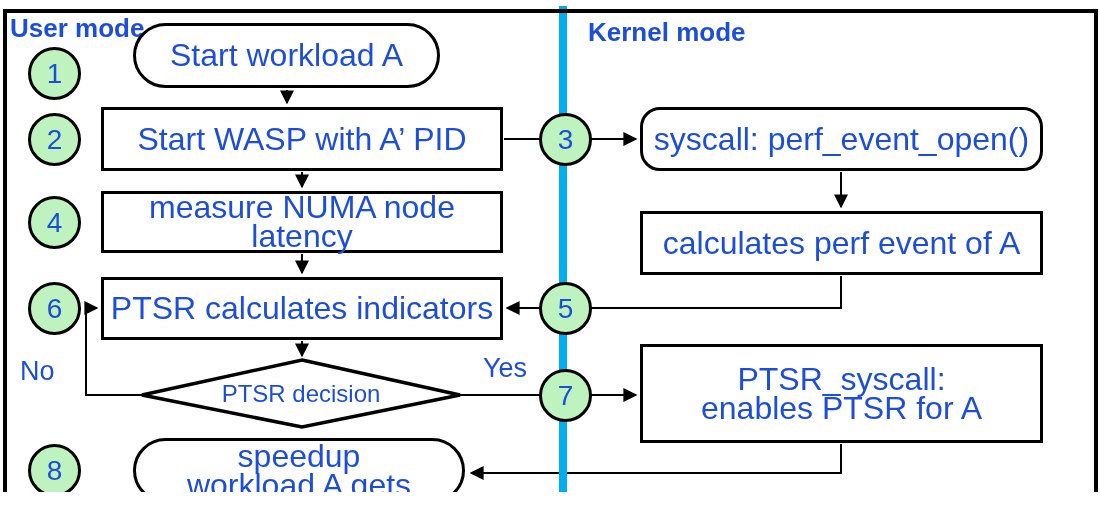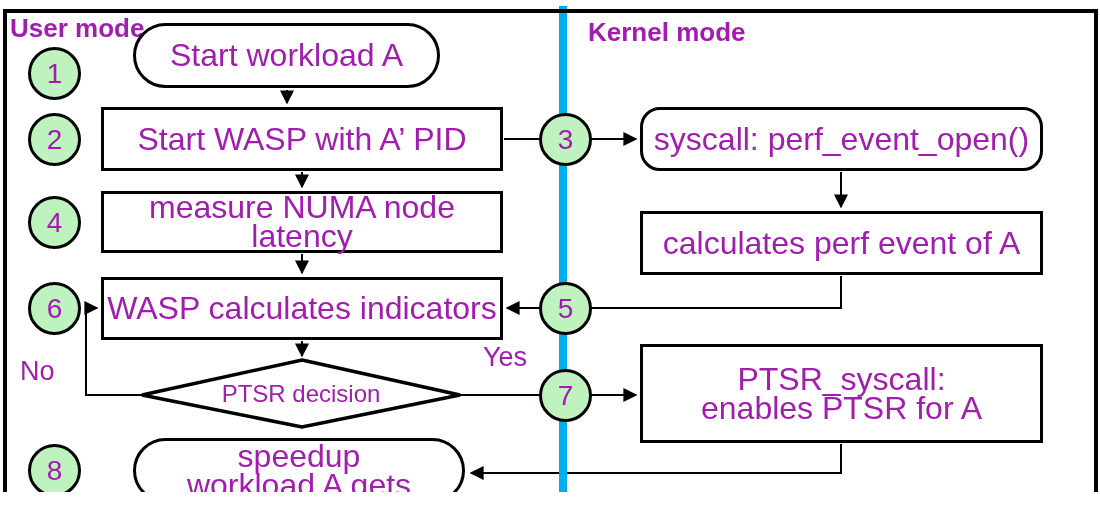--- a/index.html
+++ b/index.html
@@ -2,21 +2,21 @@
 <html style="--step-fill: #BEF2BE; --divider: #00AEEF;"><head>
 <meta charset="utf-8">
 <style>
   html, body { margin: 0; padding: 0; background: #ffffff; }
   #stage {
     position: relative;
     width: 1100px;
     height: 492px;
     background: #ffffff;
     font-family: "Liberation Sans", sans-serif;
-    color: #a21caf;
+    color: #1d4ed8;
     overflow: hidden;
   }
   #wires { position: absolute; left: 0; top: 0; }
   .conn { stroke: #000; stroke-width: 2; fill: none; }
   .divider { stroke: var(--divider, #00AEEF); stroke-width: 8; fill: none; }
   .frame { stroke: #000; stroke-width: 4; fill: none; }
   .diamond { fill: #fff; stroke: #000; stroke-width: 3.5; }
 
   .node {
     position: absolute;
@@ -108,21 +108,21 @@
 
   <div class="node" style="left:101px; top:191px; width:402px; height:62px;">
     <span>measure NUMA node latency</span>
   </div>
 
   <div class="node" style="left:101px; top:107px; width:402px; height:64px;">
     <span>Start WASP with A’ PID</span>
   </div>
 
   <div class="node" style="left:101px; top:277px; width:402px; height:63px;">
-    <span>WASP calculates indicators</span>
+    <span>PTSR calculates indicators</span>
   </div>
 
   <div class="decision-label" style="left:142px; top:360px; width:318px; height:67px;">
     <span>PTSR decision</span>
   </div>
 
   <div class="node stadium" style="left:133px; top:438px; width:332px; height:65px;">
     <span>speedup</span>
     <span>workload A gets</span>
   </div>
@@ -134,21 +134,21 @@
   <div class="node" style="left:640px; top:211px; width:403px; height:64px;">
     <span>calculates perf event of A</span>
   </div>
 
   <div class="node" style="left:640px; top:344px; width:403px; height:99px;">
     <span>PTSR_syscall:</span>
     <span>enables PTSR for A</span>
   </div>
 
   <div class="branch-label" style="left:20px; top:356px;">No</div>
-  <div class="branch-label" style="left:483px; top:342px;">Yes</div>
+  <div class="branch-label" style="left:483px; top:353px;">Yes</div>
 
   <div class="step" style="left:28px; top:47px;">1</div>
   <div class="step" style="left:28px; top:113px;">2</div>
   <div class="step" style="left:539px; top:113px;">3</div>
   <div class="step" style="left:28px; top:196px;">4</div>
   <div class="step" style="left:539px; top:282px;">5</div>
   <div class="step" style="left:28px; top:282px;">6</div>
   <div class="step" style="left:539px; top:369px;">7</div>
   <div class="step" style="left:28px; top:444px;">8</div>
 

